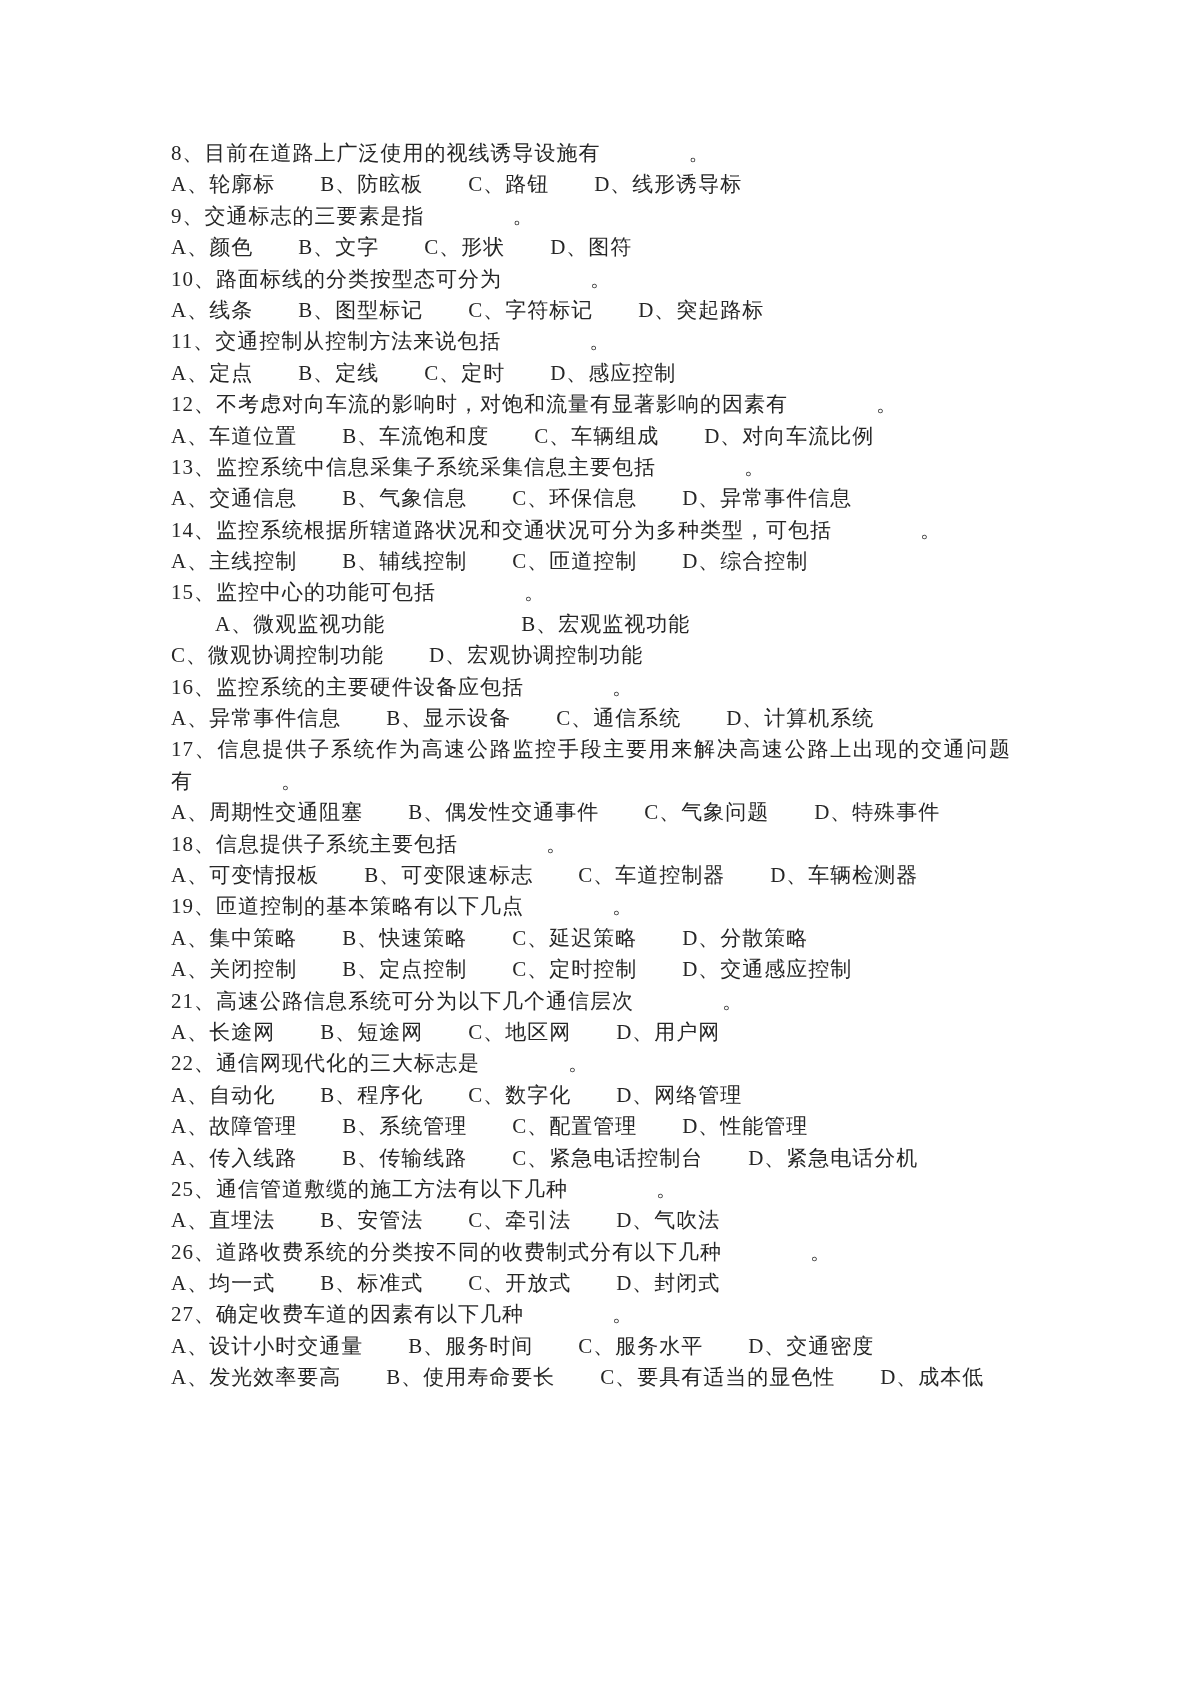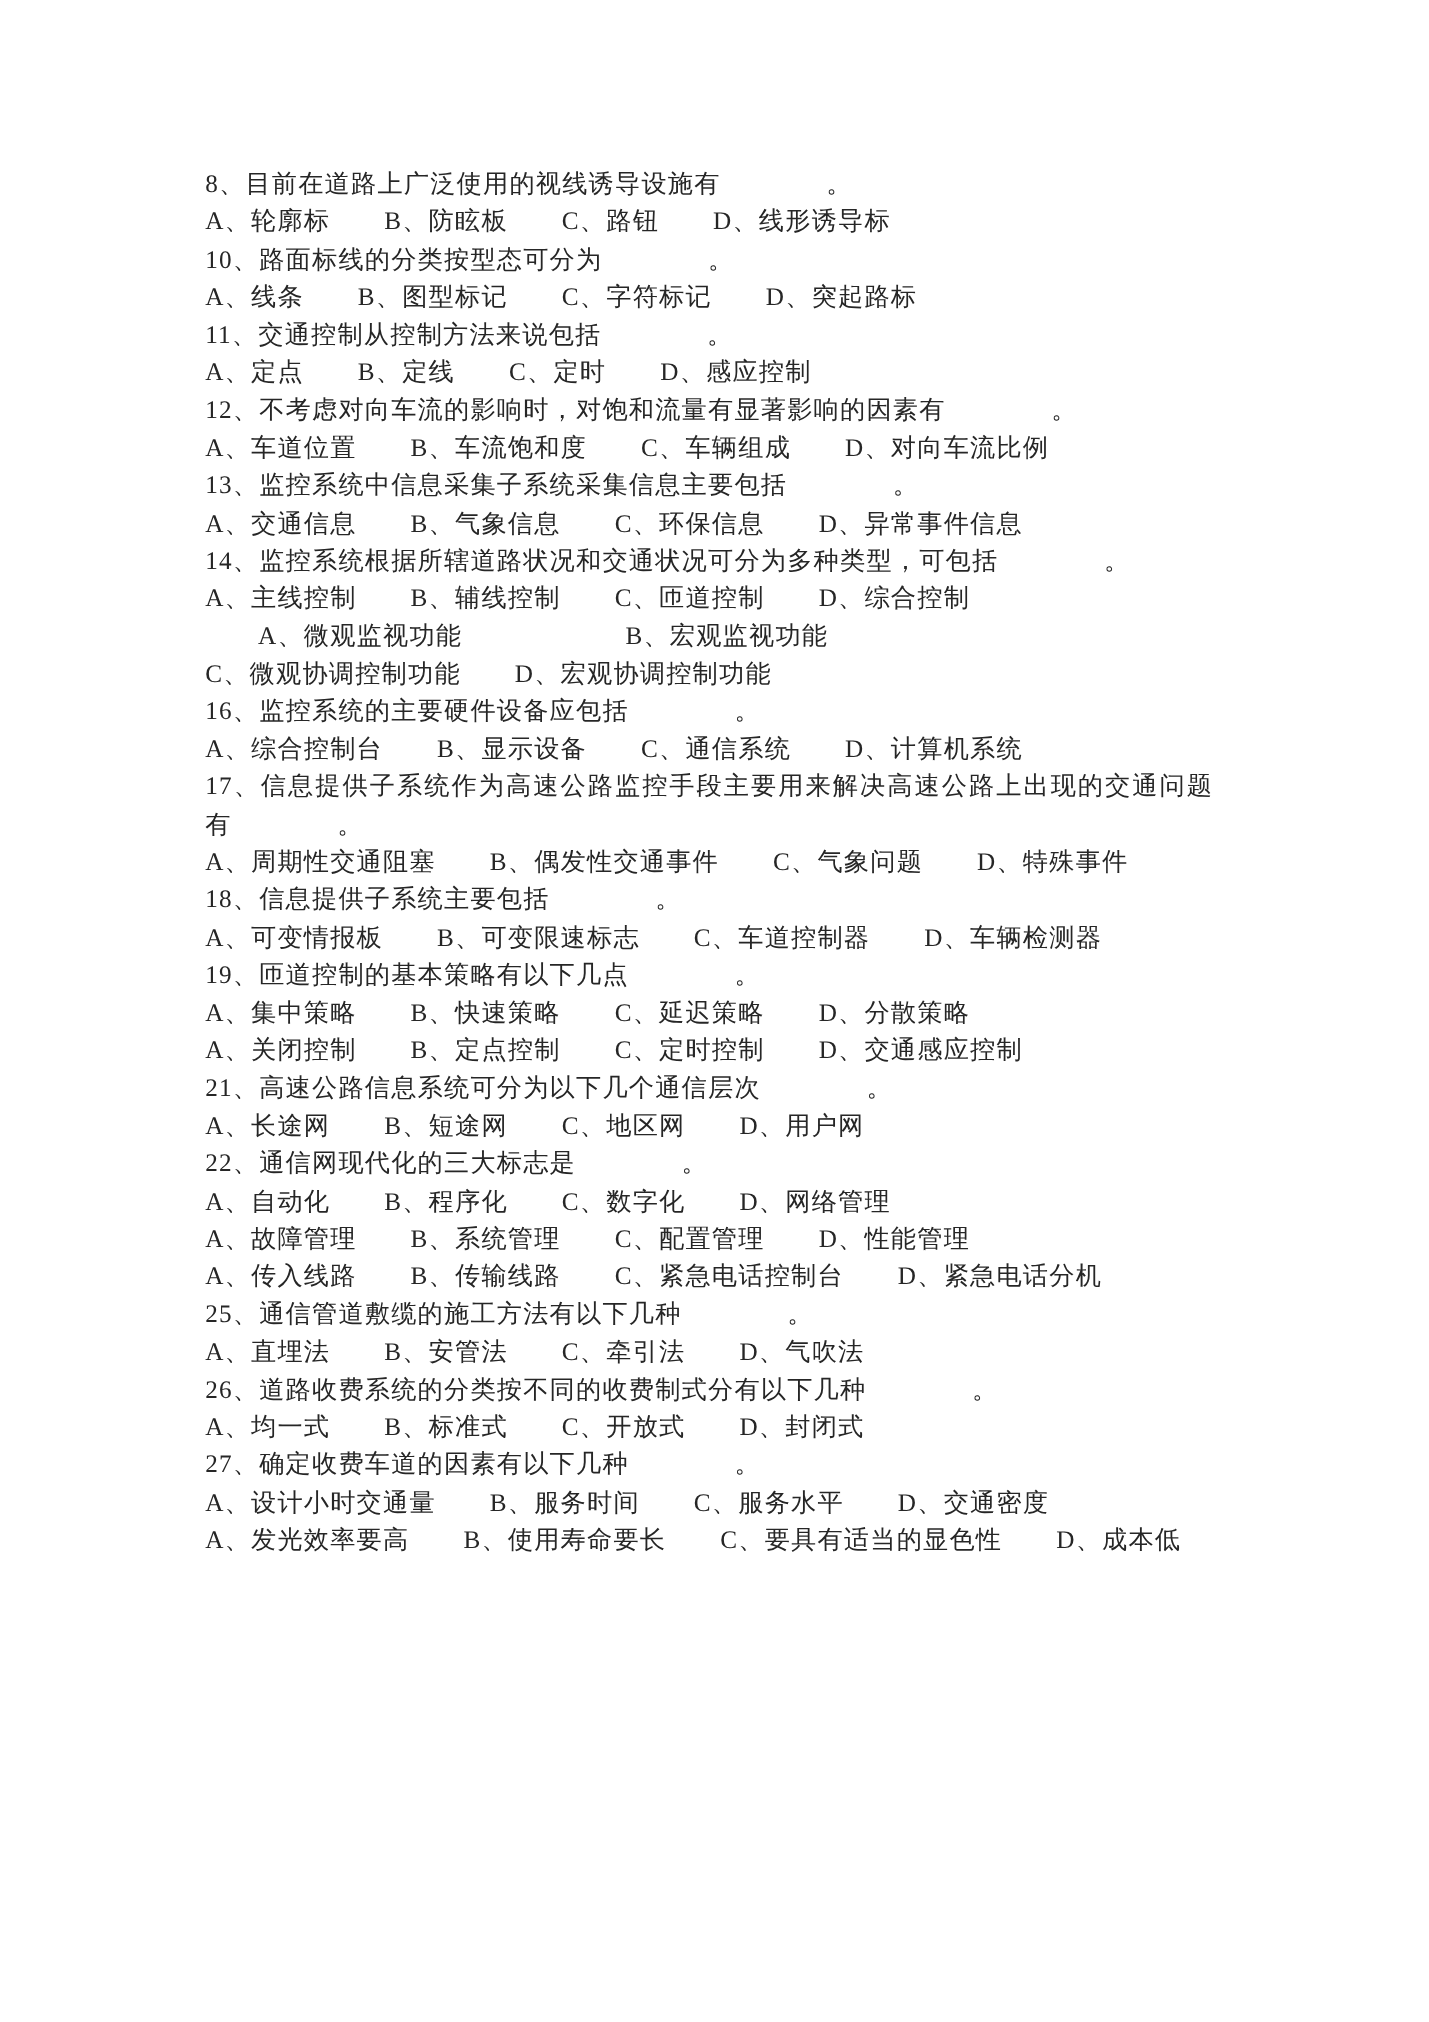--- a/index.html
+++ b/index.html
@@ -48,46 +48,51 @@
 </head>
 <body style="background: rgb(255, 255, 255);">
 
 <div class="page">
   <div class="content" id="question-list" style="color: rgb(38, 38, 38);">
       <div class="question">
         <div class="line stem">8、目前在道路上广泛使用的视线诱导设施有　　　　。</div>
         <div class="line options"><span class="option">A、轮廓标</span><span class="option">B、防眩板</span><span class="option">C、路钮</span><span class="option">D、线形诱导标</span></div>
       </div>
       <div class="question">
+        <div class="line stem">9、交通标志的三要素是指　　　　。</div>
+        <div class="line options"><span class="option">A、颜色</span><span class="option">B、文字</span><span class="option">C、形状</span><span class="option">D、图符</span></div>
+      </div>
+      <div class="question">
         <div class="line stem">10、路面标线的分类按型态可分为　　　　。</div>
         <div class="line options"><span class="option">A、线条</span><span class="option">B、图型标记</span><span class="option">C、字符标记</span><span class="option">D、突起路标</span></div>
       </div>
       <div class="question">
         <div class="line stem">11、交通控制从控制方法来说包括　　　　。</div>
         <div class="line options"><span class="option">A、定点</span><span class="option">B、定线</span><span class="option">C、定时</span><span class="option">D、感应控制</span></div>
       </div>
       <div class="question">
         <div class="line stem">12、不考虑对向车流的影响时，对饱和流量有显著影响的因素有　　　　。</div>
         <div class="line options"><span class="option">A、车道位置</span><span class="option">B、车流饱和度</span><span class="option">C、车辆组成</span><span class="option">D、对向车流比例</span></div>
       </div>
       <div class="question">
         <div class="line stem">13、监控系统中信息采集子系统采集信息主要包括　　　　。</div>
         <div class="line options"><span class="option">A、交通信息</span><span class="option">B、气象信息</span><span class="option">C、环保信息</span><span class="option">D、异常事件信息</span></div>
       </div>
       <div class="question">
         <div class="line stem">14、监控系统根据所辖道路状况和交通状况可分为多种类型，可包括　　　　。</div>
         <div class="line options"><span class="option">A、主线控制</span><span class="option">B、辅线控制</span><span class="option">C、匝道控制</span><span class="option">D、综合控制</span></div>
       </div>
       <div class="question">
+        <div class="line stem">15、监控中心的功能可包括　　　　。</div>
         <div class="line options wide-gap"><span class="option">A、微观监视功能</span><span class="option">B、宏观监视功能</span></div>
         <div class="line options"><span class="option">C、微观协调控制功能</span><span class="option">D、宏观协调控制功能</span></div>
       </div>
       <div class="question">
         <div class="line stem">16、监控系统的主要硬件设备应包括　　　　。</div>
-        <div class="line options"><span class="option">A、综合控制台</span><span class="option">B、显示设备</span><span class="option">C、通信系统</span><span class="option">D、计算机系统</span></div>
+        <div class="line options"><span class="option">A、异常事件信息</span><span class="option">B、显示设备</span><span class="option">C、通信系统</span><span class="option">D、计算机系统</span></div>
       </div>
       <div class="question">
         <div class="line stem justify">17、信息提供子系统作为高速公路监控手段主要用来解决高速公路上出现的交通问题</div>
         <div class="line stem">有　　　　。</div>
         <div class="line options"><span class="option">A、周期性交通阻塞</span><span class="option">B、偶发性交通事件</span><span class="option">C、气象问题</span><span class="option">D、特殊事件</span></div>
       </div>
       <div class="question">
         <div class="line stem">18、信息提供子系统主要包括　　　　。</div>
         <div class="line options"><span class="option">A、可变情报板</span><span class="option">B、可变限速标志</span><span class="option">C、车道控制器</span><span class="option">D、车辆检测器</span></div>
       </div>

